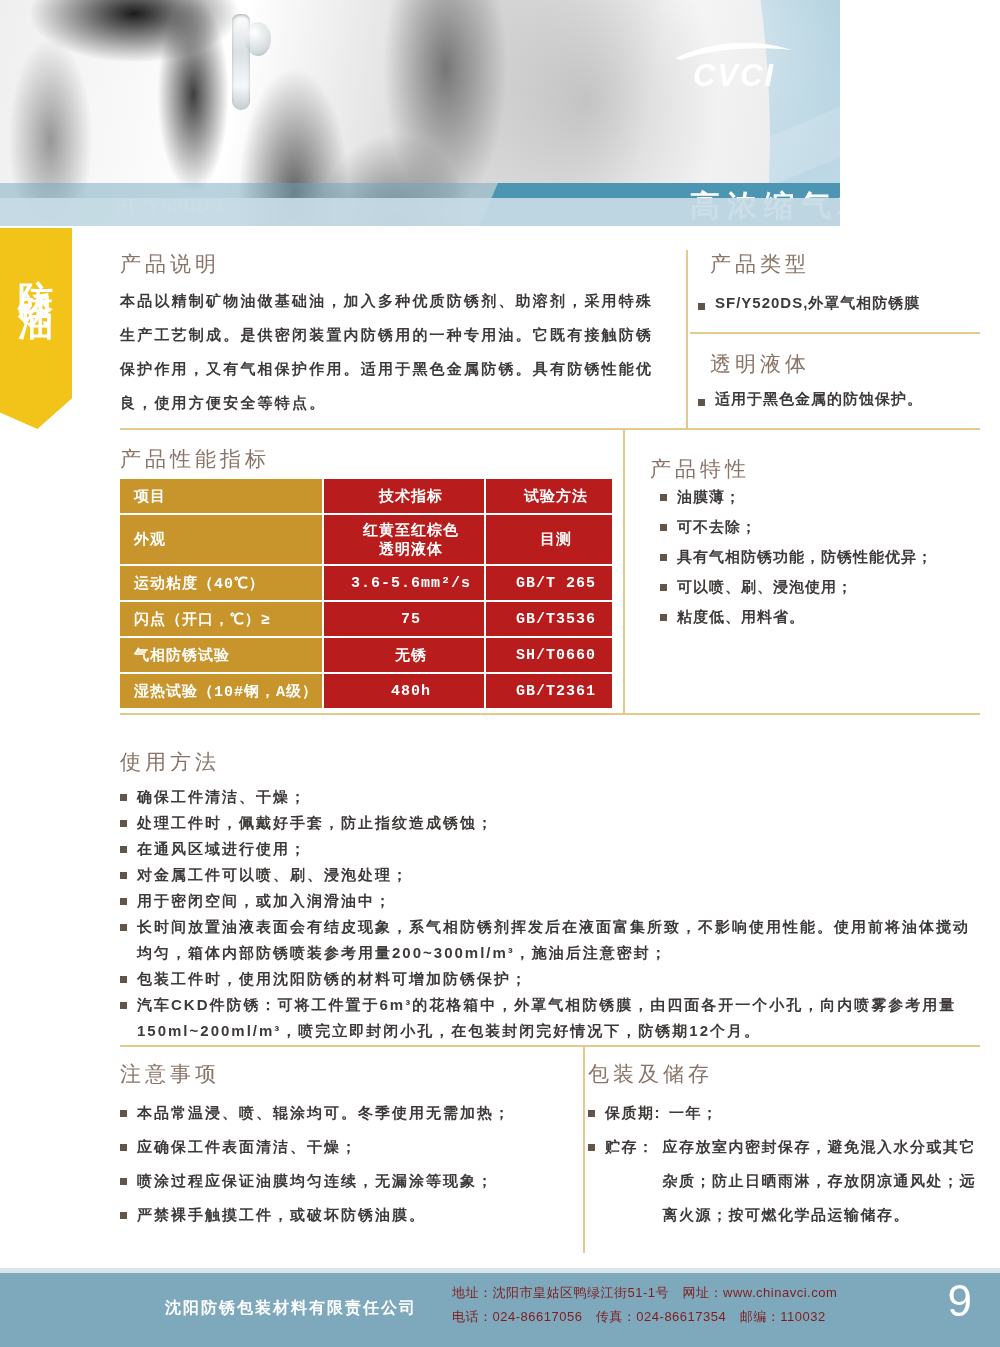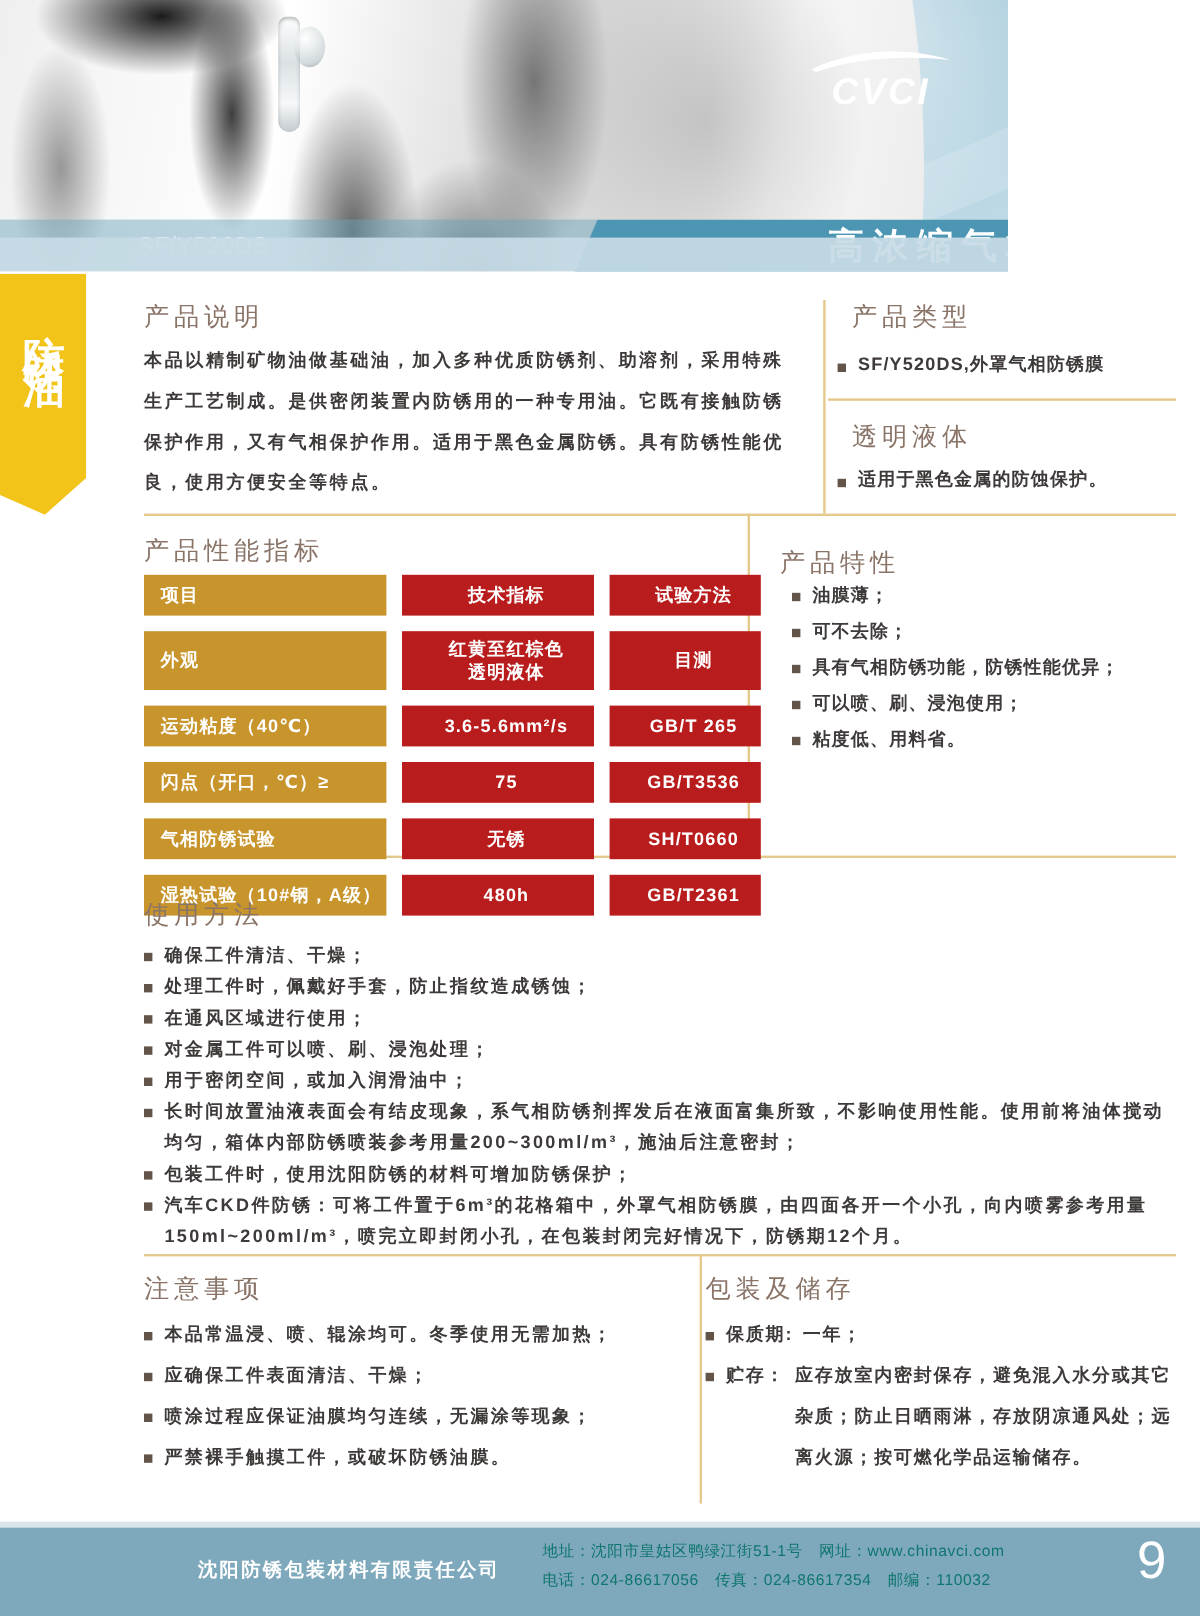--- a/index.html
+++ b/index.html
@@ -70,22 +70,22 @@
   
   .desc-body { position:absolute; left:120px; top:284px; width:548px;
     font-size:15px; line-height:34px; letter-spacing:2.2px; font-weight:600; color:#3e3a39; }
 
   
   .col-r1 { position:absolute; left:698px; width:284px; font-size:15px; font-weight:600; letter-spacing:1px; }
 
   
   .ptable { position:absolute; left:120px; top:479px; width:488px;
     display:grid; grid-template-columns:202px 160px 126px;
-    grid-template-rows:34px 49px 34px 34px 34px 34px; gap:13px;
-    font-size:15px; color:#fff; letter-spacing:1px; font-weight:600; }
+    grid-template-rows:34px 49px 34px 34px 34px 34px; gap:2px;
+    font-size:15px; color:#fff; letter-spacing:1px; font-weight:600;font-family:Liberation Mono, monospace; }
   .cell { display:flex; align-items:center; }
   .cg { background:#c8952d; padding-left:14px; }
   .cb { background:#b91c1c; justify-content:center; text-align:center; white-space:pre-line;padding-left:14px; }
 
   .feat-list { left:660px; top:482px; width:330px; font-size:15px; font-weight:600; letter-spacing:1px; }
   .feat-list .bitem { line-height:30px; }
   .feat-list .sq { margin-top:12px; }
 
   .usage-list { left:120px; top:784px; width:862px; font-size:15px; font-weight:600; letter-spacing:2px; }
   .usage-list .bitem { line-height:26px; }
@@ -99,21 +99,21 @@
   .store-list .bitem { line-height:34px; }
   .store-list .sq { margin-top:14px; }
   .store-list .lbl { flex:0 0 auto; margin-right:8px; white-space:nowrap; }
 
   
   .footer { position:absolute; left:0; top:1268px; width:1000px; height:79px; }
   .footer-strip { position:absolute; top:0; left:0; width:1000px; height:5px; background:#d9e5eb; }
   .footer-band { position:absolute; top:5px; left:0; width:1000px; height:74px; background:#7ea9bc; }
   .footer-company { position:absolute; left:165px; top:30px; color:#fff; font-size:16px;
     font-weight:600; letter-spacing:2px; }
-  .footer-contact { position:absolute; left:452px; top:13px; color:#0f766e; font-size:13px;
+  .footer-contact { position:absolute; left:452px; top:13px; color:#7f1d1d; font-size:13px;
     line-height:24px; letter-spacing:.5px; }
   .footer-page { position:absolute; right:28px; top:8px; color:#fff; font-size:44px; font-weight:300; }
 </style>
 </head>
 <body>
 
 <div class="page">
 
   <div class="hero">
     <div class="hero-bg"></div>

